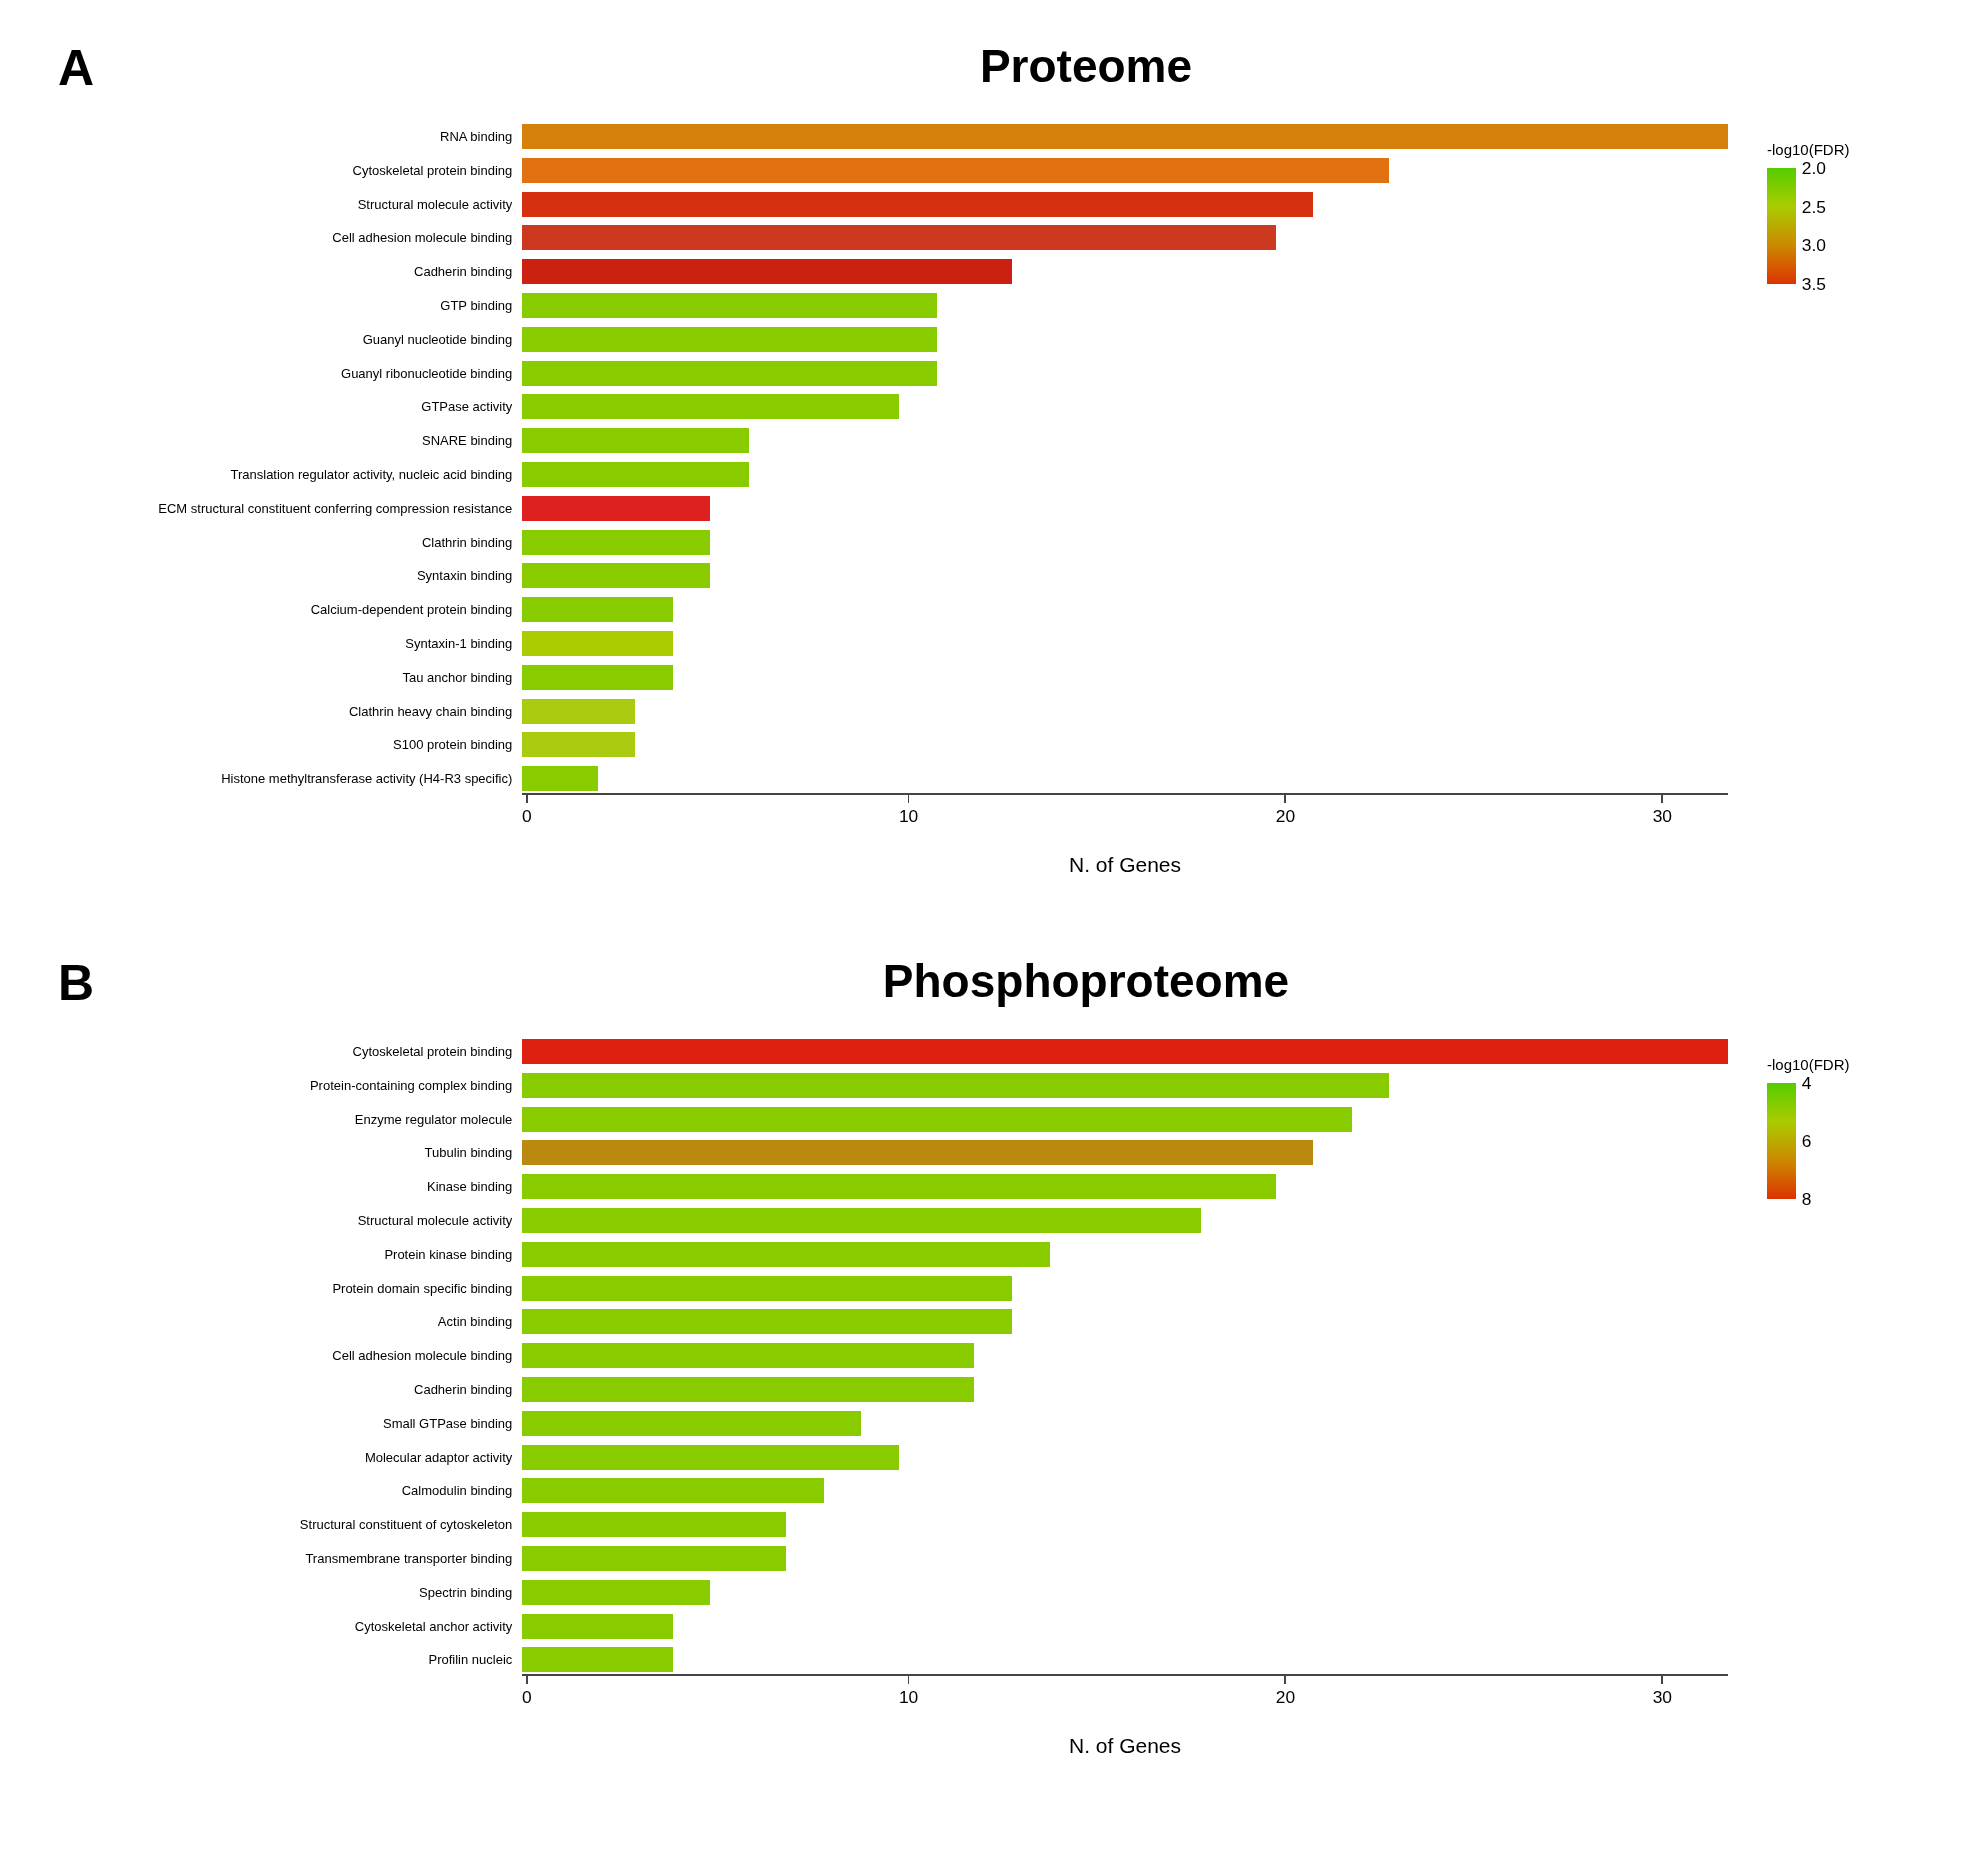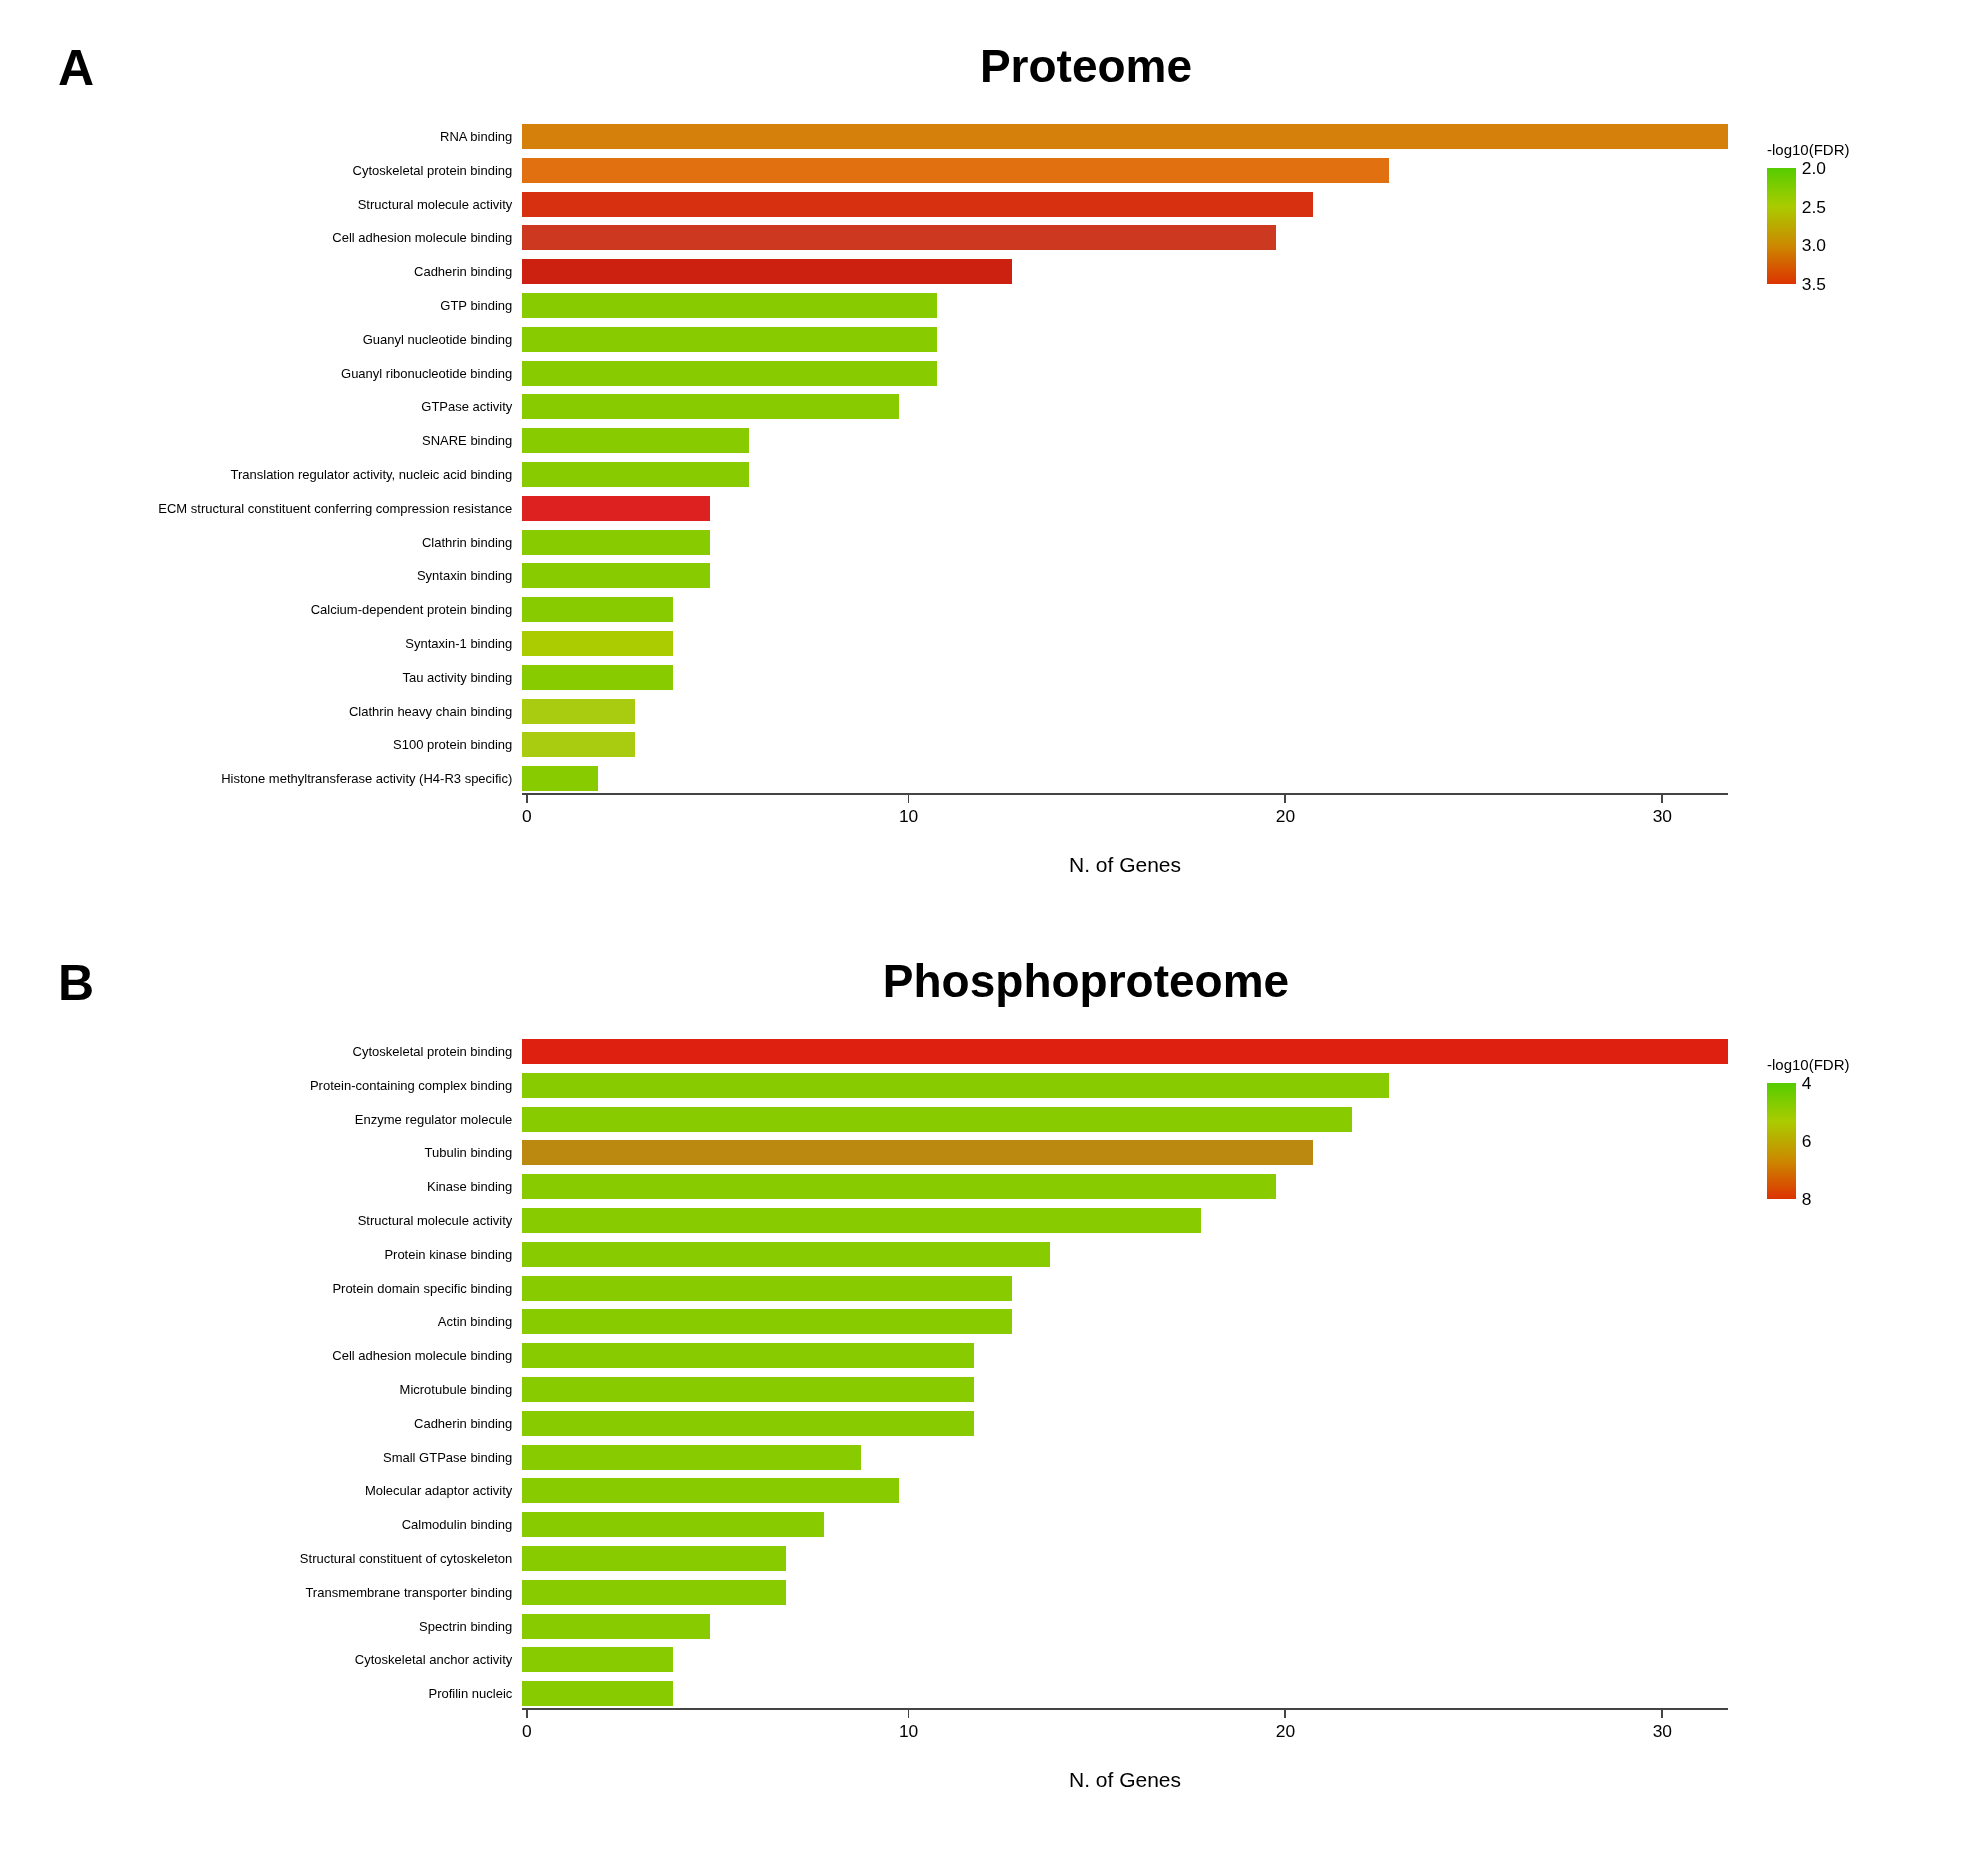--- a/index.html
+++ b/index.html
@@ -257,21 +257,21 @@
           <div class="bar-fill" style="width:12.5%;background:#88cc00;"></div>
         </div>
       </div>
       <div class="bar-row">
         <div class="bar-label">Syntaxin-1 binding</div>
         <div class="bar-track">
           <div class="bar-fill" style="width:12.5%;background:#aacc00;"></div>
         </div>
       </div>
       <div class="bar-row">
-        <div class="bar-label">Tau activity binding</div>
+        <div class="bar-label">Tau anchor binding</div>
         <div class="bar-track">
           <div class="bar-fill" style="width:12.5%;background:#88cc00;"></div>
         </div>
       </div>
       <div class="bar-row">
         <div class="bar-label">Clathrin heavy chain binding</div>
         <div class="bar-track">
           <div class="bar-fill" style="width:9.4%;background:#aacc10;"></div>
         </div>
       </div>
@@ -399,26 +399,20 @@
           <div class="bar-fill" style="width:40.6%;background:#88cc00;"></div>
         </div>
       </div>
       <div class="bar-row">
         <div class="bar-label">Cell adhesion molecule binding</div>
         <div class="bar-track">
           <div class="bar-fill" style="width:37.5%;background:#88cc00;"></div>
         </div>
       </div>
       <div class="bar-row">
-        <div class="bar-label">Microtubule binding</div>
-        <div class="bar-track">
-          <div class="bar-fill" style="width:37.5%;background:#88cc00;"></div>
-        </div>
-      </div>
-      <div class="bar-row">
         <div class="bar-label">Cadherin binding</div>
         <div class="bar-track">
           <div class="bar-fill" style="width:37.5%;background:#88cc00;"></div>
         </div>
       </div>
       <div class="bar-row">
         <div class="bar-label">Small GTPase binding</div>
         <div class="bar-track">
           <div class="bar-fill" style="width:28.1%;background:#88cc00;"></div>
         </div>

